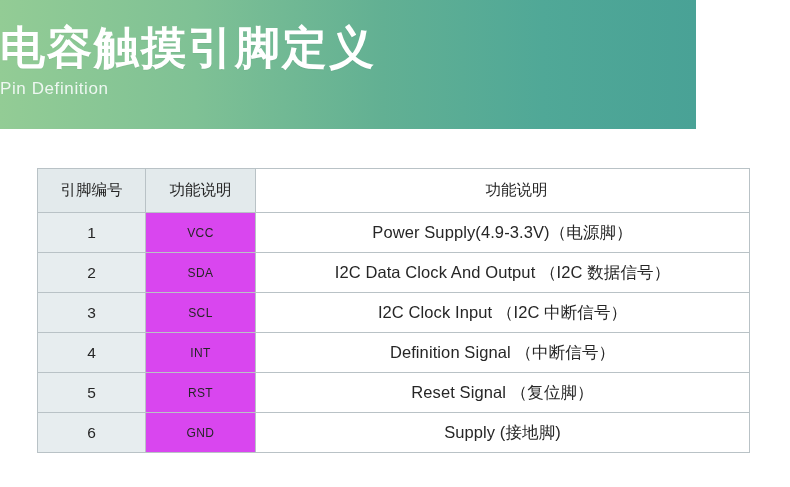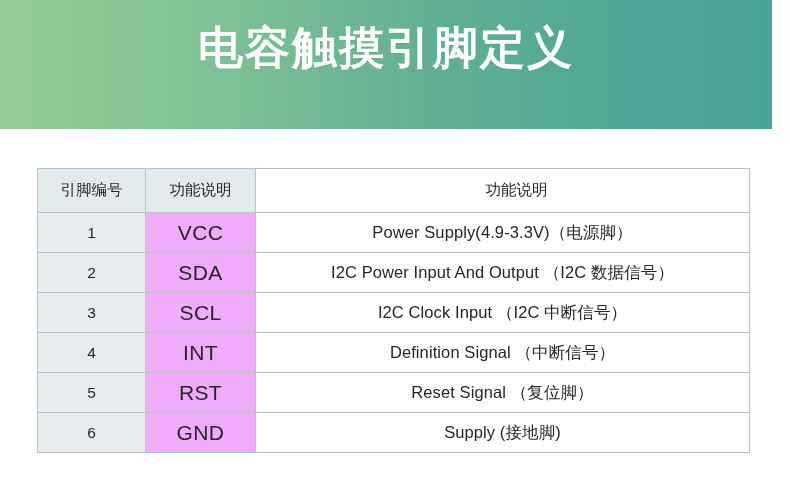--- a/index.html
+++ b/index.html
@@ -10,27 +10,27 @@
     width: 790px;
     height: 487px;
     background: #ffffff;
     font-family: "Liberation Sans", "DejaVu Sans", sans-serif;
     overflow: hidden;
   }
 
   
   .banner {
     position: relative;
-    width: 772px;
+    width: 696px;
     height: 129px;
     background: linear-gradient(to right, #93cc95 0%, #7fc195 28%, #62b093 55%, #50a897 78%, #49a296 100%);
     box-sizing: border-box;
     display: flex;
     flex-direction: column;
-    align-items: center;
+    align-items: flex-start;
     justify-content: flex-start;
   }
   .banner-title {
     margin-top: 20px;
     font-size: 45px;
     font-weight: bold;
     color: #ffffff;
     letter-spacing: 2px;
     line-height: 56px;
     white-space: nowrap;
@@ -79,38 +79,39 @@
   tr.head-row td.plain  { background: #ffffff; font-size: 15.5px; padding-left: 28px; }
 
   
   tr.body-row td { height: 39px; }
   td.cell-num {
     background: #e7edef;
     font-size: 15.5px;
     color: #2a2a2a;
   }
   td.cell-name {
-    background: #f0abfc;
-    font-size: 21px;
+    background: #d946ef;
+    font-size: 12px;
     font-weight: bold;
     color: #262626;
     letter-spacing: 0.4px;
   }
   td.cell-desc {
     background: #ffffff;
     font-size: 16.5px;
     color: #2b2b2b;
     letter-spacing: 0.1px;
   }
 </style>
 </head>
 <body>
 
 <div class="banner">
   <div class="banner-title">电容触摸引脚定义</div>
+  <div class="banner-subtitle">Pin Definition</div>
 </div>
 
 <div class="table-wrap">
   <table class="pin-table">
     <colgroup>
       <col class="c-num">
       <col class="c-name">
       <col class="c-desc">
     </colgroup>
     <tbody>
@@ -122,21 +123,21 @@
 
       <tr class="body-row">
         <td class="cell-num">1</td>
         <td class="cell-name">VCC</td>
         <td class="cell-desc">Power Supply(4.9-3.3V)（电源脚）</td>
       </tr>
 
       <tr class="body-row">
         <td class="cell-num">2</td>
         <td class="cell-name">SDA</td>
-        <td class="cell-desc">I2C Power Input And Output （I2C 数据信号）</td>
+        <td class="cell-desc">I2C Data Clock And Output （I2C 数据信号）</td>
       </tr>
 
       <tr class="body-row">
         <td class="cell-num">3</td>
         <td class="cell-name">SCL</td>
         <td class="cell-desc">I2C Clock Input  （I2C 中断信号）</td>
       </tr>
 
       <tr class="body-row">
         <td class="cell-num">4</td>

